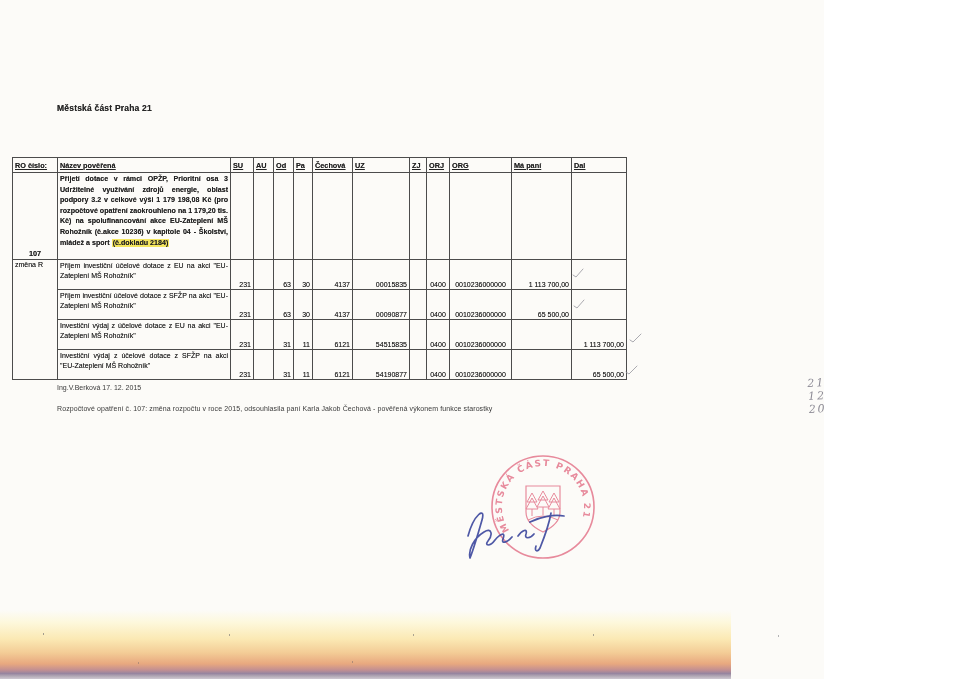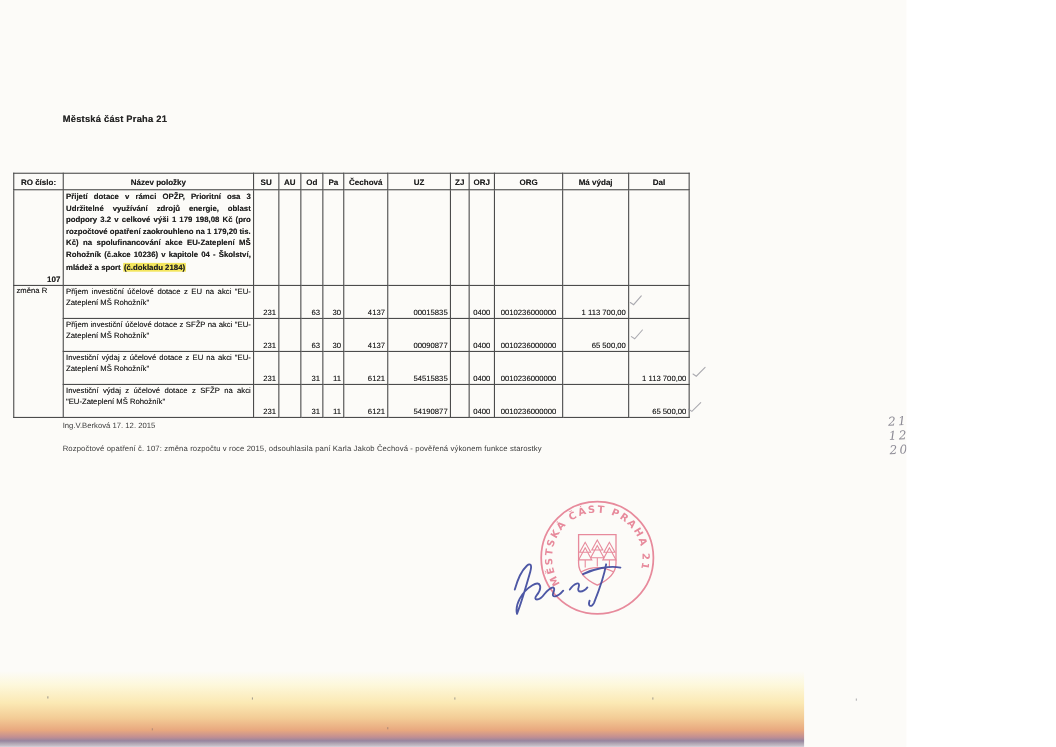--- a/index.html
+++ b/index.html
@@ -11,24 +11,24 @@
   
   .titles{position:absolute;left:57px;top:102px;font-size:8.5px;font-weight:bold;
           line-height:13px;letter-spacing:.2px;color:#262626;
           text-shadow:0 0 .3px rgba(40,40,40,.7);}
   
   .budget-table{position:absolute;left:12px;top:157px;width:614px;
     border-collapse:collapse;table-layout:fixed;font-size:7px;color:#222;
     text-shadow:0 0 .3px rgba(40,40,40,.6);}
   .budget-table th,.budget-table td{border:1px solid #4c4c4c;padding:1px 2px;overflow:hidden;}
   .budget-table{border:1.5px solid #3a3a3a;}
-  .budget-table thead th{font-size:7.3px;font-weight:bold;text-align:center;height:12px;white-space:nowrap;}
+  .budget-table thead th{font-size:7.3px;font-weight:bold;text-align:left;height:12px;white-space:nowrap;text-decoration:underline;}
   .desc-cell{font-weight:bold;text-align:justify;line-height:10.6px;font-size:7.1px;
     vertical-align:top;height:84px;padding:2px 3px;margin-left:28px;}
-  .ro-107{vertical-align:bottom;text-align:right;font-weight:bold;font-size:7.3px;padding-right:3px;}
+  .ro-107{vertical-align:bottom;text-align:center;font-weight:bold;font-size:7.3px;padding-right:3px;}
   .ro-change{vertical-align:top;text-align:left;padding-top:16px;font-size:7px;}
   .name-cell{vertical-align:top;line-height:9.6px;padding:2px 3px;text-align:justify;}
   .num{vertical-align:bottom;text-align:right;white-space:nowrap;padding-bottom:2px;}
   .num-c{vertical-align:bottom;text-align:center;white-space:nowrap;padding-bottom:2px;}
   .data-row{height:30px;}
   .hl{background:#f4e65e;padding:0 1px;}
   
   .prepared{position:absolute;left:57px;top:384px;font-size:7px;color:#3a3a3a;}
   .approval{position:absolute;left:57px;top:405px;font-size:7px;color:#3a3a3a;letter-spacing:.1px;}
   
@@ -78,31 +78,31 @@
         <col style="width:57px">
         <col style="width:17px">
       <col style="width:23px">
         <col style="width:62px">
         <col style="width:60px">
       <col style="width:55px">
     </colgroup>
     <thead>
       <tr>
         <th>RO číslo:</th>
-        <th>Název položky</th>
+        <th>Název pověřená</th>
         <th>SU</th>
         <th>AU</th>
         <th>Od</th>
         <th>Pa</th>
         <th>Čechová</th>
         <th>UZ</th>
         <th>ZJ</th>
         <th>ORJ</th>
         <th>ORG</th>
-        <th>Má výdaj</th>
+        <th>Má paní</th>
         <th>Dal</th>
       </tr>
     </thead>
     <tbody>
       <tr>
         <td class="ro-107">107</td>
         <td class="desc-cell"><span>Přijetí dotace v rámci OPŽP, Prioritní osa 3 Udržitelné využívání zdrojů energie, oblast podpory 3.2 v celkové výši 1 179 198,08 Kč (pro rozpočtové opatření zaokrouhleno na 1 179,20 tis. Kč) na spolufinancování akce EU-Zateplení MŠ Rohožník (č.akce 10236) v kapitole 04 - Školství, mládež a sport </span><span class="hl">(č.dokladu 2184)</span></td>
         <td></td>
           <td></td>
           <td></td>

